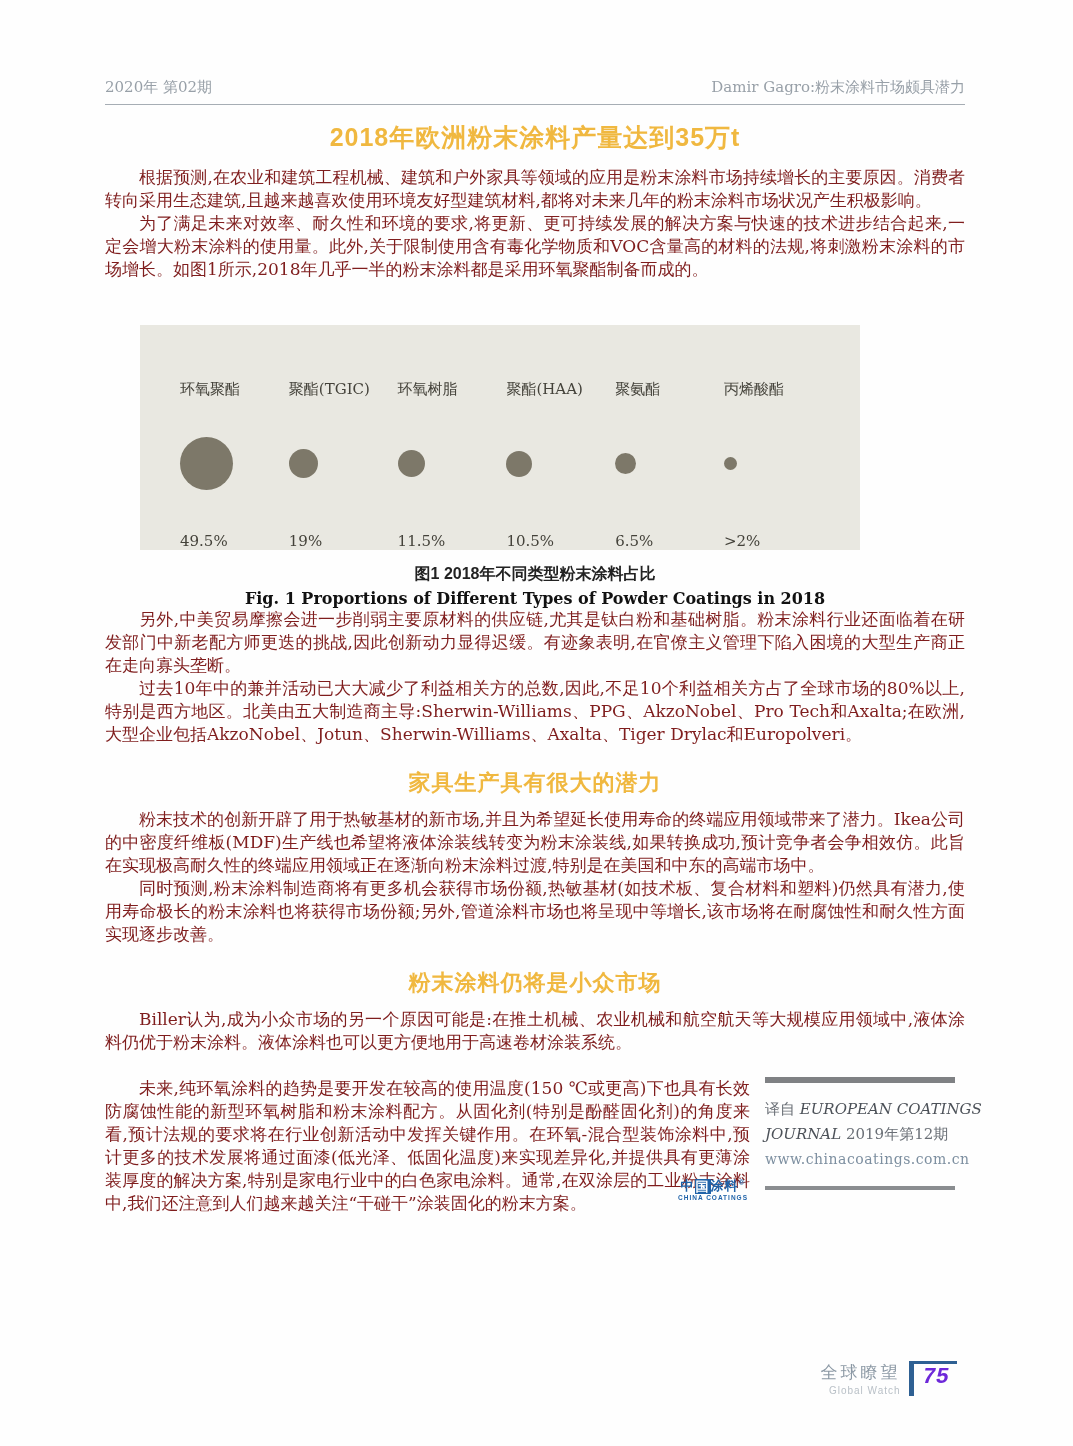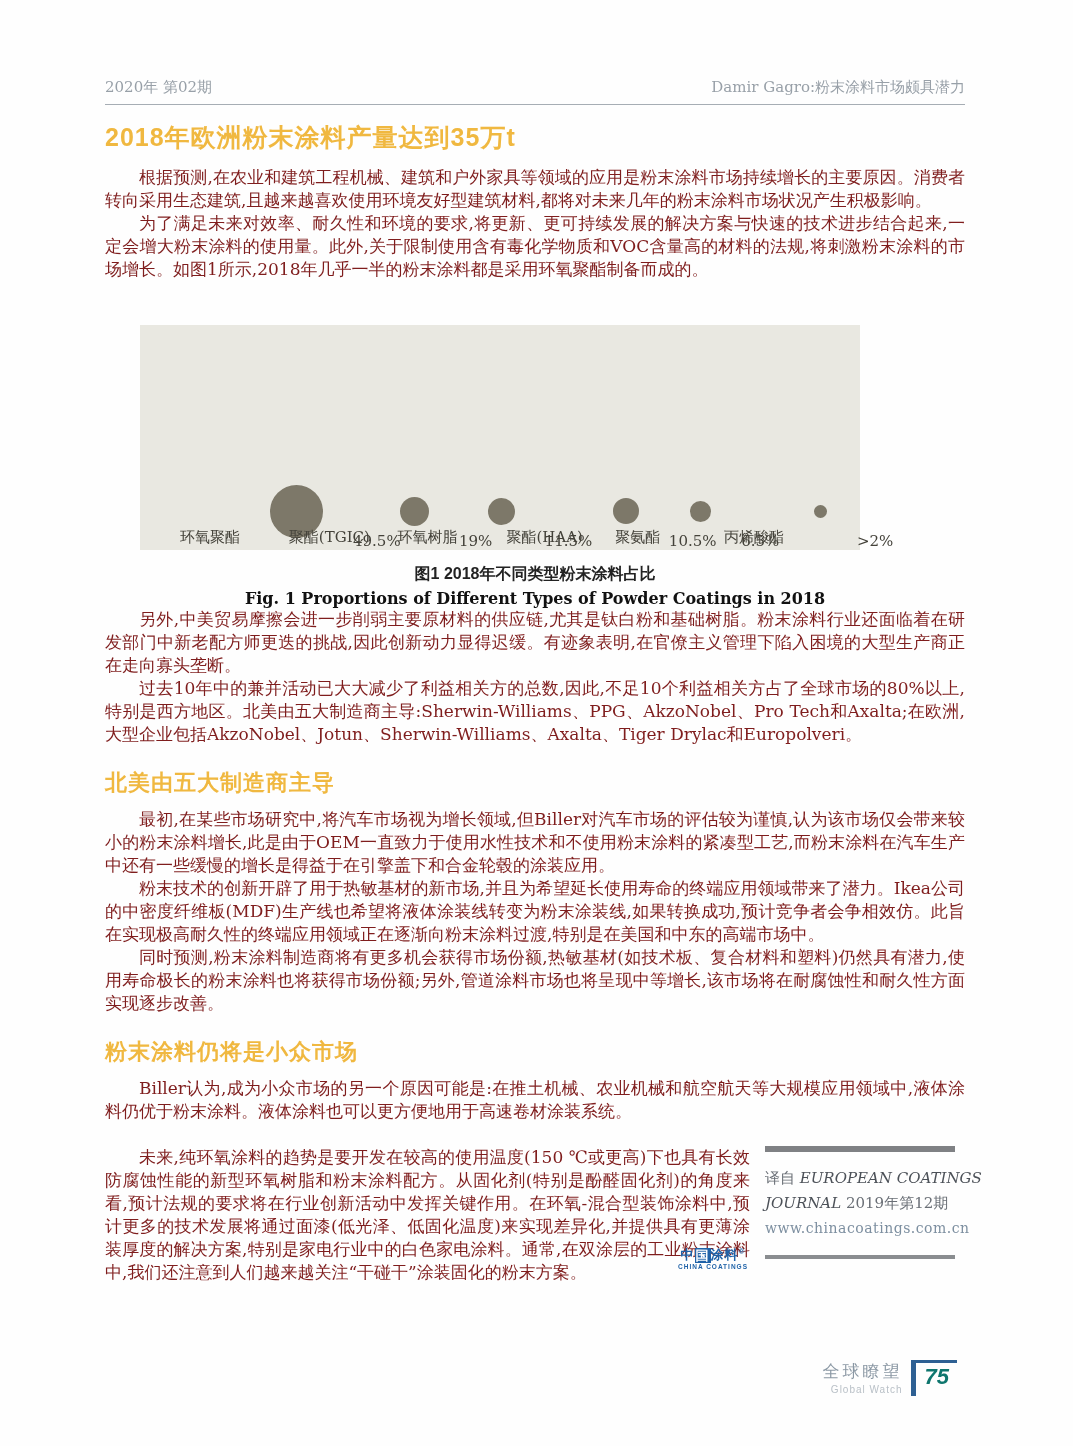--- a/index.html
+++ b/index.html
@@ -5,32 +5,32 @@
   html,body{margin:0;padding:0;background:#ffffff;}
   .page{position:relative;width:1073px;height:1446px;background:#fefefe;overflow:hidden;
         font-family:"DejaVu Serif","Liberation Serif",serif;color:#333;}
   .content{position:absolute;left:105px;top:78px;width:860px;}
 
   
   .pg-header{display:flex;justify-content:space-between;align-items:flex-end;
              font-size:15px;color:#98a0a8;padding-bottom:7px;border-bottom:1px solid #a6adb4;}
 
   
-  .h-gold{font-family:"Liberation Sans","DejaVu Sans",sans-serif;font-weight:bold;color:#f0b840;}
+  .h-gold{font-family:"Liberation Sans","DejaVu Sans",sans-serif;font-weight:bold;color:#f0b840;text-align:center;}
   h1.h-gold{font-size:25px;margin:16px 0 12px 0;letter-spacing:1px;}
   h2.h-gold{font-size:22px;margin:22px 0 10px 0;letter-spacing:1px;}
 
   
   p.body{font-size:17px;line-height:23px;margin:0;text-align:justify;text-indent:2em;color:#7f1d1d;}
 
   
   .figure{margin-top:44px;}
   .chart-box{margin-left:35px;width:720px;height:225px;background:#e9e8e1;
              display:flex;justify-content:space-between;padding:55px 40px 0 40px;box-sizing:border-box;}
-  .chart-col{display:flex;flex-direction:row;align-items:flex-end;width:96px;gap:30px;}
+  .chart-col{display:flex;flex-direction:column;align-items:flex-start;width:96px;gap:30px;}
   .bubble-label{font-size:15px;color:#44423a;white-space:nowrap;height:22px;}
   .bubble-wrap{height:78px;display:flex;align-items:center;justify-content:center;}
   .bubble{border-radius:50%;background:#7d7869;}
   .bubble-value{font-size:15px;color:#44423a;margin-top:4px;}
   .cap-zh{margin-top:14px;text-align:center;font-size:16px;font-weight:bold;color:#222;
           font-family:"Liberation Sans","DejaVu Sans",sans-serif;}
   .cap-en{margin-top:4px;text-align:center;font-size:16px;font-weight:bold;color:#111;}
 
   .gap-lg{margin-top:40px;}
 
@@ -55,21 +55,21 @@
 
   
   .pg-footer{position:absolute;right:116px;bottom:50px;display:flex;align-items:flex-start;}
   .footer-words{text-align:right;margin-right:8px;}
   .footer-zh{font-size:17px;color:#8b98a4;letter-spacing:3px;
              font-family:"Liberation Sans","DejaVu Sans",sans-serif;}
   .footer-en{font-size:10px;color:#b9c0c7;letter-spacing:1px;
              font-family:"Liberation Sans","DejaVu Sans",sans-serif;margin-top:1px;}
   .page-num{border-left:5px solid #2e6093;border-top:3px solid #2e6093;
             padding:1px 8px 6px 9px;font-style:italic;font-weight:bold;
-            font-size:22px;color:#0f766e;font-family:Liberation Sans, sans-serif;}
+            font-size:22px;color:#6d28d9;font-family:Liberation Mono, monospace;}
 </style>
 </head>
 <body>
 
 <div class="page">
   <div class="content">
 
     <div class="pg-header">
       <span>2020年  第02期</span>
       <span>Damir Gagro:粉末涂料市场颇具潜力</span>
@@ -125,22 +125,21 @@
             <div class="bubble-value">&gt;2%</div>
           </div>
         </div>
       <div class="cap-zh">图1  2018年不同类型粉末涂料占比</div>
       <div class="cap-en">Fig. 1   Proportions of Different Types of Powder Coatings in 2018</div>
     </div>
 
     <p class="body gap-lg">另外,中美贸易摩擦会进一步削弱主要原材料的供应链,尤其是钛白粉和基础树脂。粉末涂料行业还面临着在研发部门中新老配方师更迭的挑战,因此创新动力显得迟缓。有迹象表明,在官僚主义管理下陷入困境的大型生产商正在走向寡头垄断。</p>
     <p class="body">过去10年中的兼并活动已大大减少了利益相关方的总数,因此,不足10个利益相关方占了全球市场的80%以上,特别是西方地区。北美由五大制造商主导:Sherwin-Williams、PPG、AkzoNobel、Pro Tech和Axalta;在欧洲,大型企业包括AkzoNobel、Jotun、Sherwin-Williams、Axalta、Tiger Drylac和Europolveri。</p>
 
-    <h2 class="h-gold">北美由五大制造商主导</h2>
-    <p class="body">最初,在某些市场研究中,将汽车市场视为增长领域,但Biller对汽车市场的评估较为谨慎,认为该市场仅会带来较小的粉末涂料增长,此是由于OEM一直致力于使用水性技术和不使用粉末涂料的紧凑型工艺,而粉末涂料在汽车生产中还有一些缓慢的增长是得益于在引擎盖下和合金轮毂的涂装应用。</p>
+    <h2 class="h-gold">家具生产具有很大的潜力</h2>
     <p class="body">粉末技术的创新开辟了用于热敏基材的新市场,并且为希望延长使用寿命的终端应用领域带来了潜力。Ikea公司的中密度纤维板(MDF)生产线也希望将液体涂装线转变为粉末涂装线,如果转换成功,预计竞争者会争相效仿。此旨在实现极高耐久性的终端应用领域正在逐渐向粉末涂料过渡,特别是在美国和中东的高端市场中。</p>
     <p class="body">同时预测,粉末涂料制造商将有更多机会获得市场份额,热敏基材(如技术板、复合材料和塑料)仍然具有潜力,使用寿命极长的粉末涂料也将获得市场份额;另外,管道涂料市场也将呈现中等增长,该市场将在耐腐蚀性和耐久性方面实现逐步改善。</p>
 
     <h2 class="h-gold">粉末涂料仍将是小众市场</h2>
     <p class="body">Biller认为,成为小众市场的另一个原因可能是:在推土机械、农业机械和航空航天等大规模应用领域中,液体涂料仍优于粉末涂料。液体涂料也可以更方便地用于高速卷材涂装系统。</p>
 
     <div class="final-row">
       <div class="final-left">
         <p class="body">未来,纯环氧涂料的趋势是要开发在较高的使用温度(150 ℃或更高)下也具有长效防腐蚀性能的新型环氧树脂和粉末涂料配方。从固化剂(特别是酚醛固化剂)的角度来看,预计法规的要求将在行业创新活动中发挥关键作用。在环氧-混合型装饰涂料中,预计更多的技术发展将通过面漆(低光泽、低固化温度)来实现差异化,并提供具有更薄涂装厚度的解决方案,特别是家电行业中的白色家电涂料。通常,在双涂层的工业粉末涂料中,我们还注意到人们越来越关注“干碰干”涂装固化的粉末方案。</p>
         <div class="brand-logo">

